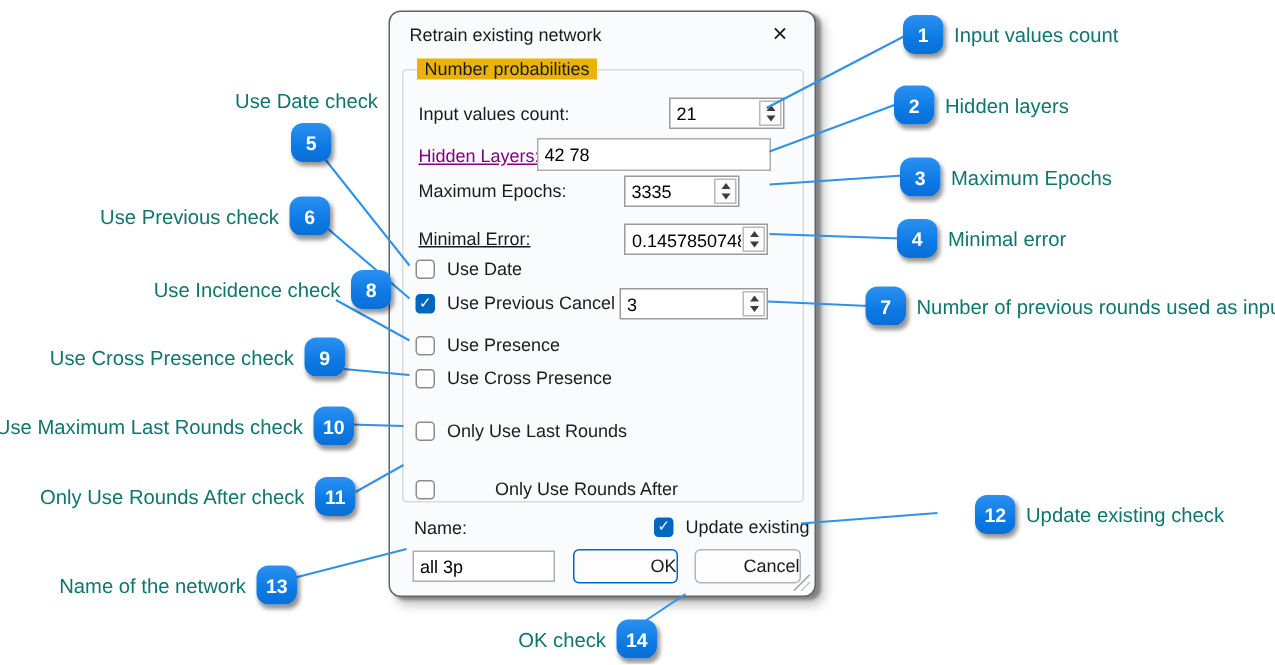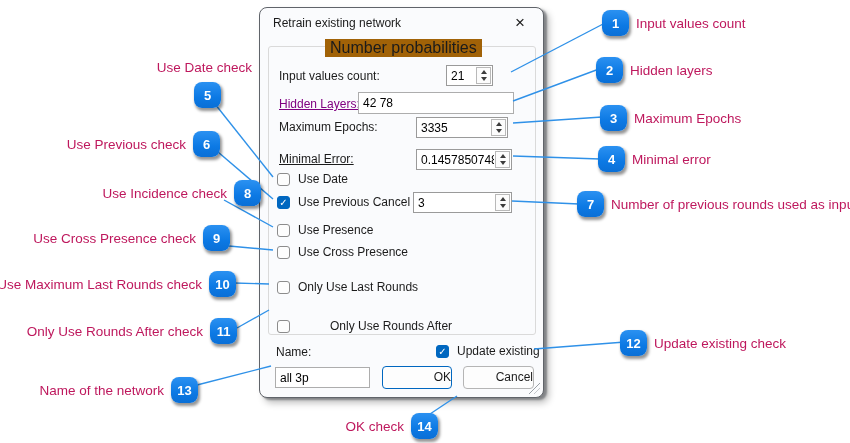--- a/index.html
+++ b/index.html
@@ -12,21 +12,21 @@
   
   .dialog { position:absolute; left:259px; top:7px; width:285px; height:391px; z-index:2;
     background:#fafbfd; border:1px solid #60646a; border-radius:8px;
     box-shadow:3px 2px 2px rgba(75,78,83,.55), 5px 5px 7px rgba(0,0,0,.25); font-size:12px; color:#1b1b1b; }
   .titlebar { position:absolute; left:0; top:0; right:0; height:30px; }
   .title { position:absolute; left:13px; top:0; line-height:30px; font-size:12px; }
   .close-btn { position:absolute; right:8px; top:3px; width:30px; height:24px; text-align:center;
     line-height:23px; font-size:17px; color:#1b1b1b; cursor:default; border-radius:5px; }
   .groupbox { position:absolute; left:8px; top:38px; width:268px; height:289px;
     border:1px solid #dadada; border-radius:3px; }
-  .grouplabel { position:absolute; left:9px; top:-8px; background:#a16207; padding:0 5px; font-size:16px;margin-left:47px; }
+  .grouplabel { position:absolute; left:9px; top:-8px; background:#eab308; padding:0 5px; font-size:12px; }
 
   .dlabel { position:absolute; font-size:12px; white-space:nowrap; }
   .link { color:#800080; text-decoration:underline; cursor:pointer; }
 
   .txt { position:absolute; border:1px solid #adadad; background:#fff; font:12px "Liberation Sans", sans-serif;
     padding:0 0 0 4px; outline:none; }
   .spin { position:absolute; display:flex; border:1px solid #9a9a9a; background:#fff; align-items:stretch; }
   .spin input { flex:1; min-width:0; border:0; outline:0; background:transparent;
     font:12px "Liberation Sans", sans-serif; padding-left:4px; }
   .spin-btns { width:15px; margin:1px; border:1px solid #b9b9b9; background:#fcfcfc;
@@ -49,53 +49,53 @@
   .btn-ok { border:1px solid #0067c0; }
   .btn-cancel { border:1px solid #b5b5b5; }
   .grip { position:absolute; right:3px; bottom:3px; }
 
   
   .callout { position:absolute; display:flex; align-items:center; gap:7px; z-index:4; }
   .callout .badge { width:27px; height:26px; border-radius:8px; flex:0 0 auto;
     background:linear-gradient(180deg,#2b91f1 0%, #0c79e4 60%, #0a6fd6 100%);
     color:#fff; font-weight:bold; font-size:13px; display:flex; align-items:center; justify-content:center;
     box-shadow:1.5px 2.5px 3px rgba(0,0,0,.42); }
-  .callout .clabel { font-size:13.5px; color:#be185d; white-space:nowrap; }
+  .callout .clabel { font-size:13.5px; color:#0f766e; white-space:nowrap; }
   .callout.above { flex-direction:column; align-items:flex-end; gap:7px; }
   .callout.above .badge { margin-right:31px; }
 </style>
 </head>
 <body>
 
 <div class="canvas">
 
   <div class="dialog">
     <div class="titlebar">
       <div class="title">Retrain existing network</div>
       <div class="close-btn">×</div>
     </div>
 
     <div class="groupbox">
       <div class="grouplabel">Number probabilities</div>
     </div>
 
     <div class="dlabel" style="left:19px; top:61px;">Input values count:</div>
-    <div class="spin" style="left:186px; top:57px; width:47px; height:21px;">
+    <div class="spin" style="left:186px; top:57px; width:77px; height:21px;">
       <input value="21" style="">
       <div class="spin-btns">
         <div class="tri-up"></div>
         <div class="tri-down"></div>
       </div>
     </div>
 
     <div class="dlabel link" style="left:19px; top:89px;">Hidden Layers:</div>
     <input class="txt" style="left: 98px; top: 84px; width: 156px; height: 22px;" value="42 78">
 
     <div class="dlabel" style="left:19px; top:112px;">Maximum Epochs:</div>
-    <div class="spin" style="left:156px; top:109px; width:92px; height:21px;">
+    <div class="spin" style="left:156px; top:109px; width:77px; height:21px;">
       <input value="3335" style="">
       <div class="spin-btns">
         <div class="tri-up"></div>
         <div class="tri-down"></div>
       </div>
     </div>
 
     <div class="dlabel" style="left:19px; top:144px;text-decoration:underline;">Minimal Error:</div>
     <div class="spin" style="left:156px; top:141px; width:96px; height:21px;">
       <input value="0.1457850748" style="">
@@ -188,21 +188,21 @@
     <div class="clabel">Maximum Epochs</div>
   </div>
   <div class="callout right" style="left:598px; top:146px;">
     <div class="badge">4</div>
     <div class="clabel">Minimal error</div>
   </div>
   <div class="callout right" style="left:577px; top:191px;">
     <div class="badge">7</div>
     <div class="clabel">Number of previous rounds used as input</div>
   </div>
-  <div class="callout right" style="left:620px; top:330px;">
+  <div class="callout right" style="left:650px; top:330px;">
     <div class="badge">12</div>
     <div class="clabel">Update existing check</div>
   </div>
 
   <div class="callout above" style="right:598px; top:60px;">
     <div class="clabel">Use Date check</div>
     <div class="badge">5</div>
   </div>
   <div class="callout left" style="right:630px; top:131px;">
     <div class="clabel">Use Previous check</div>

